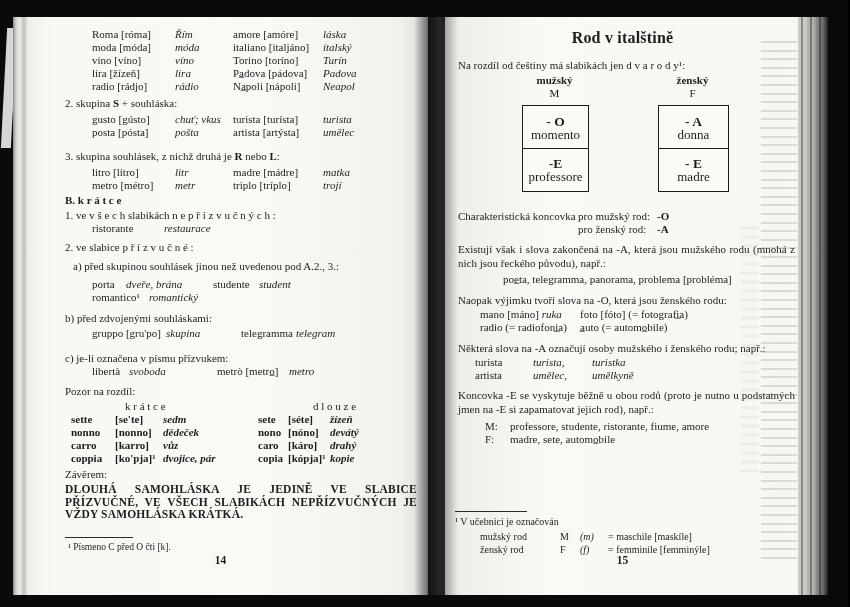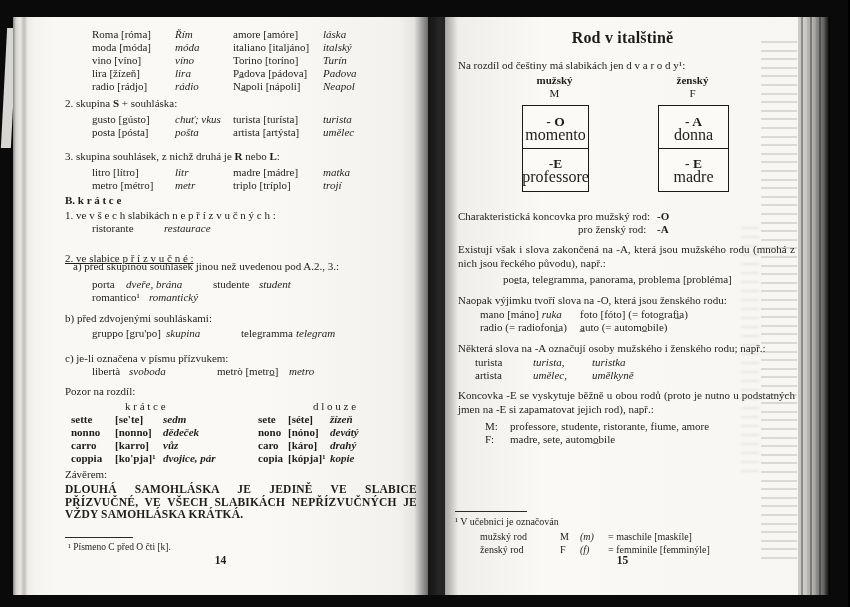--- a/index.html
+++ b/index.html
@@ -41,21 +41,21 @@
   .cols-t{grid-template-columns:58px 59px auto;}
   .cols-f{grid-template-columns:80px 20px 28px auto;font-size:10px;line-height:13px;}
   .para{font-size:11px;line-height:13.5px;text-align:justify;}
   .concl{font-size:11.5px;line-height:12.6px;font-weight:bold;text-align:justify;letter-spacing:.2px;}
   .rule{height:1px;background:#2a2a28;}
   .fnote{font-size:9.5px;line-height:12px;white-space:nowrap;}
   .pagenum{width:100%;text-align:center;font-weight:bold;font-size:11.5px;}
   .gbox{border:1.5px solid #1b1a18;background:#fbfaf7;text-align:center;}
   .gcell{display:flex;flex-direction:column;align-items:center;justify-content:center;}
   .gend{font-weight:bold;font-size:13.5px;line-height:15px;}
-  .gword{font-size:16px;line-height:12px;}
+  .gword{font-size:13px;line-height:12px;}
   .gsep{height:1px;background:#1b1a18;width:100%;}
   .glabel{text-align:center;font-size:11px;}
   .title{text-align:center;font-weight:bold;font-size:16px;letter-spacing:.2px;}
 </style>
 </head>
 <body>
 
 <div class="stage">
 
   <div class="page page-left">
@@ -132,21 +132,21 @@
     </div>
 
     <div class="abs line b" style="left:52px;top:177px;">B. k r á t c e</div>
     <div class="abs line" style="left:52px;top:192px;">1. ve v š e c h slabikách n e p ř í z v u č n ý c h :</div>
 
     <div class="abs grid cols-e" style="left:79px;top:205px;">
       <span>ristorante</span>
         <span class="i">restaurace</span>
     </div>
 
-    <div class="abs line" style="left:52px;top:235px;text-decoration:underline;">2. ve slabice p ř í z v u č n é :</div>
+    <div class="abs line" style="left:52px;top:224px;">2. ve slabice p ř í z v u č n é :</div>
     <div class="abs line" style="left:60px;top:243px;">a) před skupinou souhlásek jinou než uvedenou pod A.2., 3.:</div>
 
     <div class="abs grid cols-a1" style="left:79px;top:261px;">
       <span>porta</span>
         <span class="i">dveře, brána</span>
         <span>studente</span>
         <span class="i">student</span>
     </div>
     <div class="abs grid cols-a2" style="left:79px;top:274px;">
       <span>romantico¹</span>

